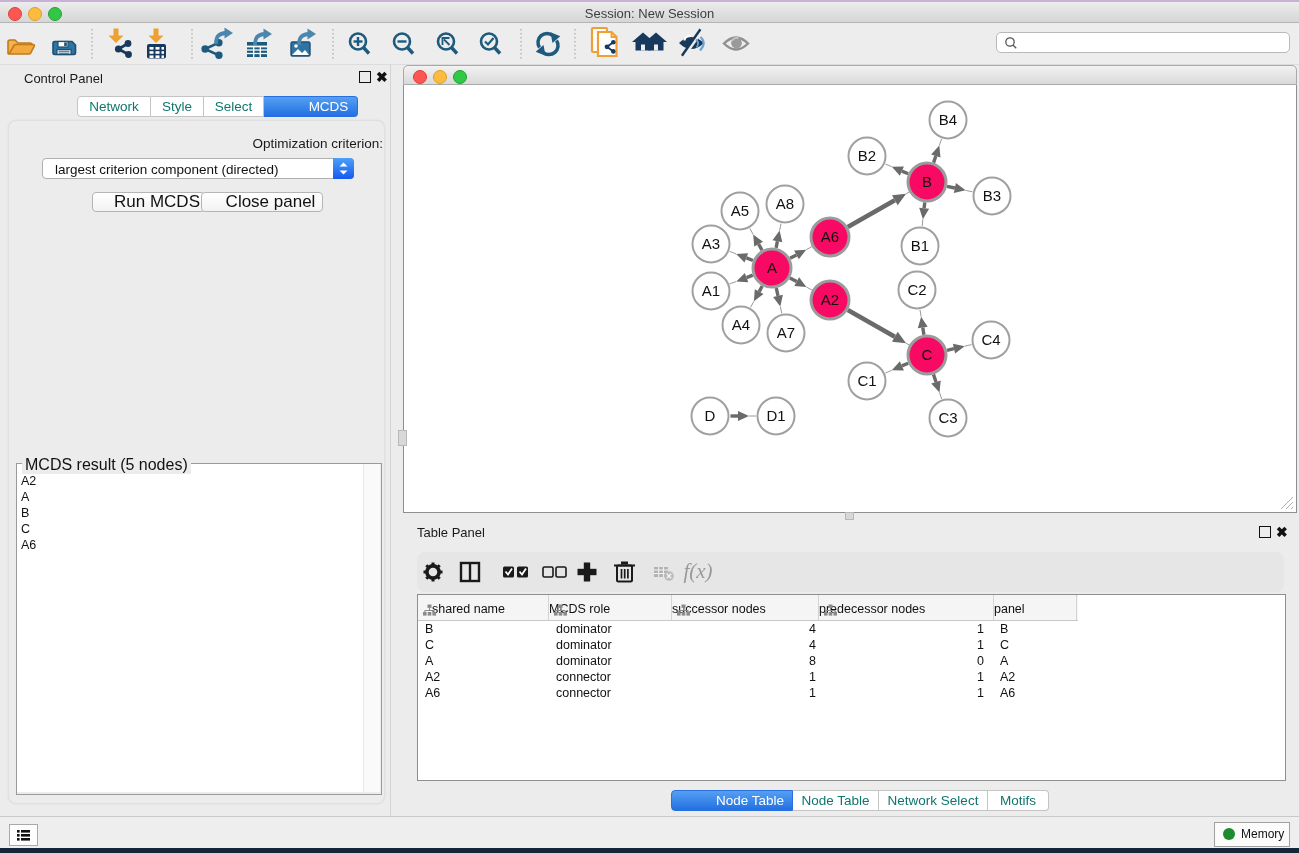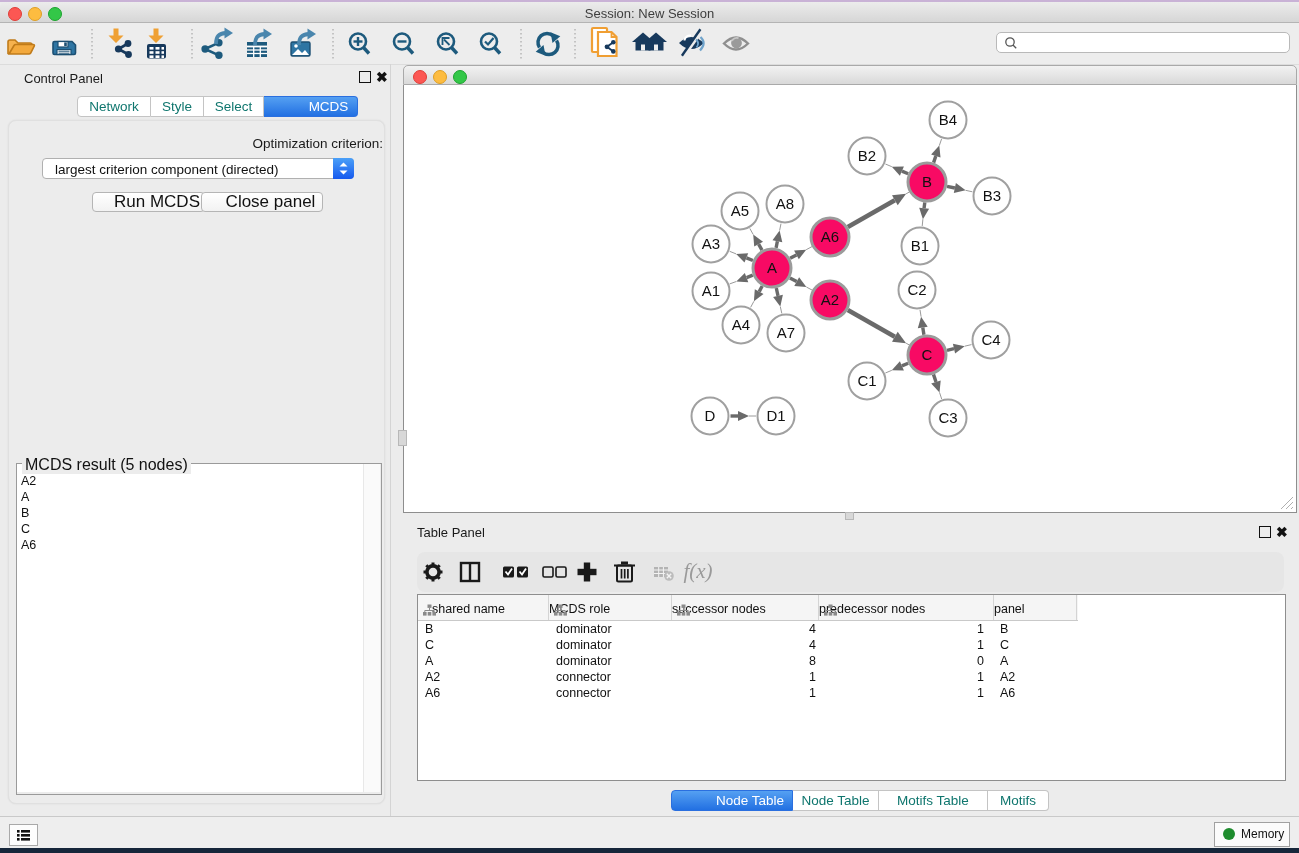--- a/index.html
+++ b/index.html
@@ -484,21 +484,21 @@
     <div class="trow" style="left:582px;top:74px;">A2</div>
     <div class="trow" style="left:7px;top:90px;">A6</div>
     <div class="trow" style="left:138px;top:90px;">connector</div>
     <div class="trow" style="left:254px;top:90px;width:144px;text-align:right;">1</div>
     <div class="trow" style="left:401px;top:90px;width:165px;text-align:right;">1</div>
     <div class="trow" style="left:582px;top:90px;">A6</div>
 </div>
 <div class="tabrow" id="btabs">
   <div class="tab first sel" style="width:84px;">Node Table</div>
   <div class="tab" style="width:85px;">Node Table</div>
-  <div class="tab" style="width:108px;">Motifs Table</div>
+  <div class="tab" style="width:108px;">Network Select</div>
   <div class="tab last" style="width:60px;">Motifs</div>
 </div>
 
 <div class="abs" id="statusbar"></div>
 <div class="abs" id="listBtn">
   <svg width="27" height="20" viewBox="0 0 27 20">
     <rect x="7" y="5" width="2.6" height="2.6" fill="#111"></rect>
     <rect x="7" y="9" width="2.6" height="2.6" fill="#111"></rect>
     <rect x="7" y="13" width="2.6" height="2.6" fill="#111"></rect>
     <rect x="11" y="5" width="9" height="2.6" fill="#111"></rect>

